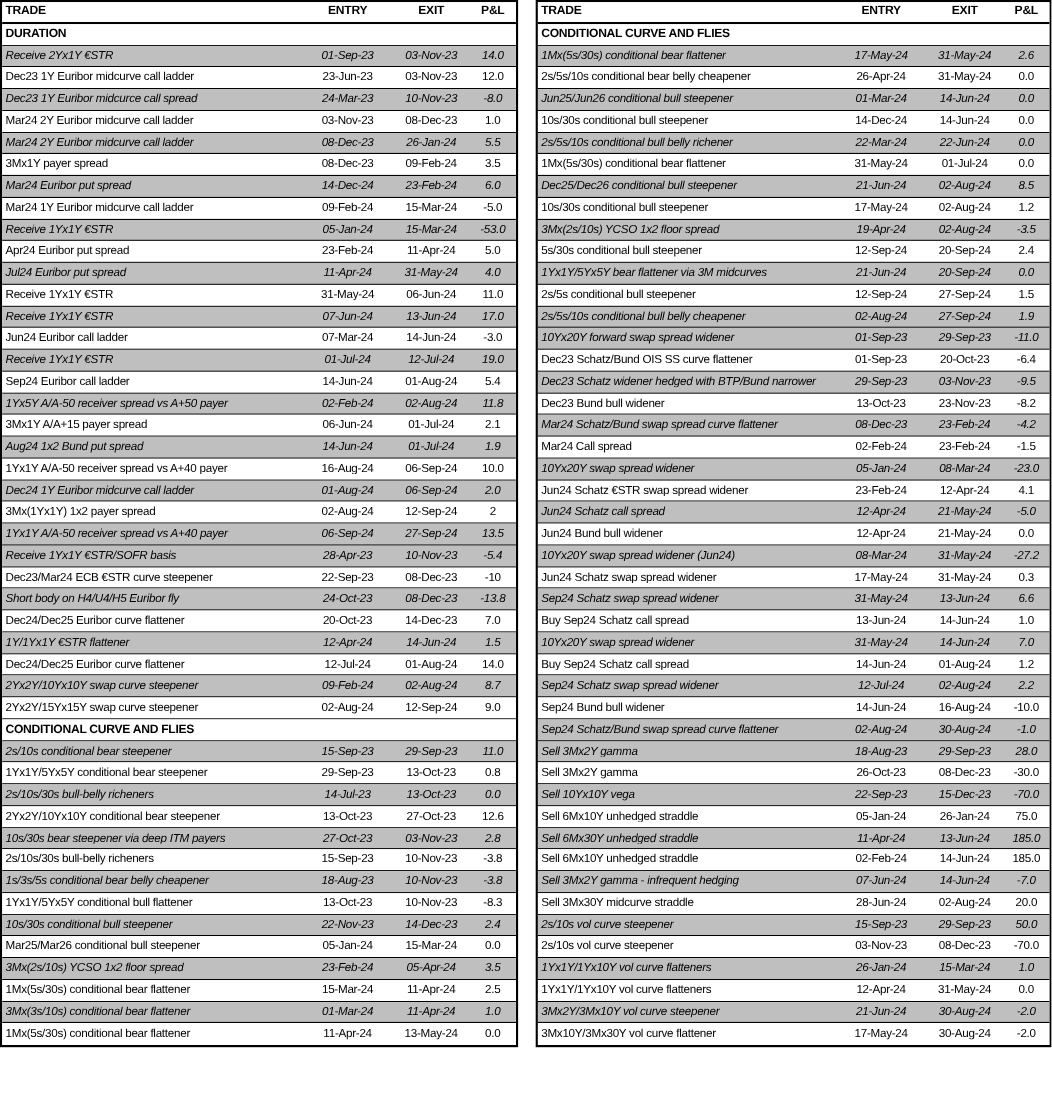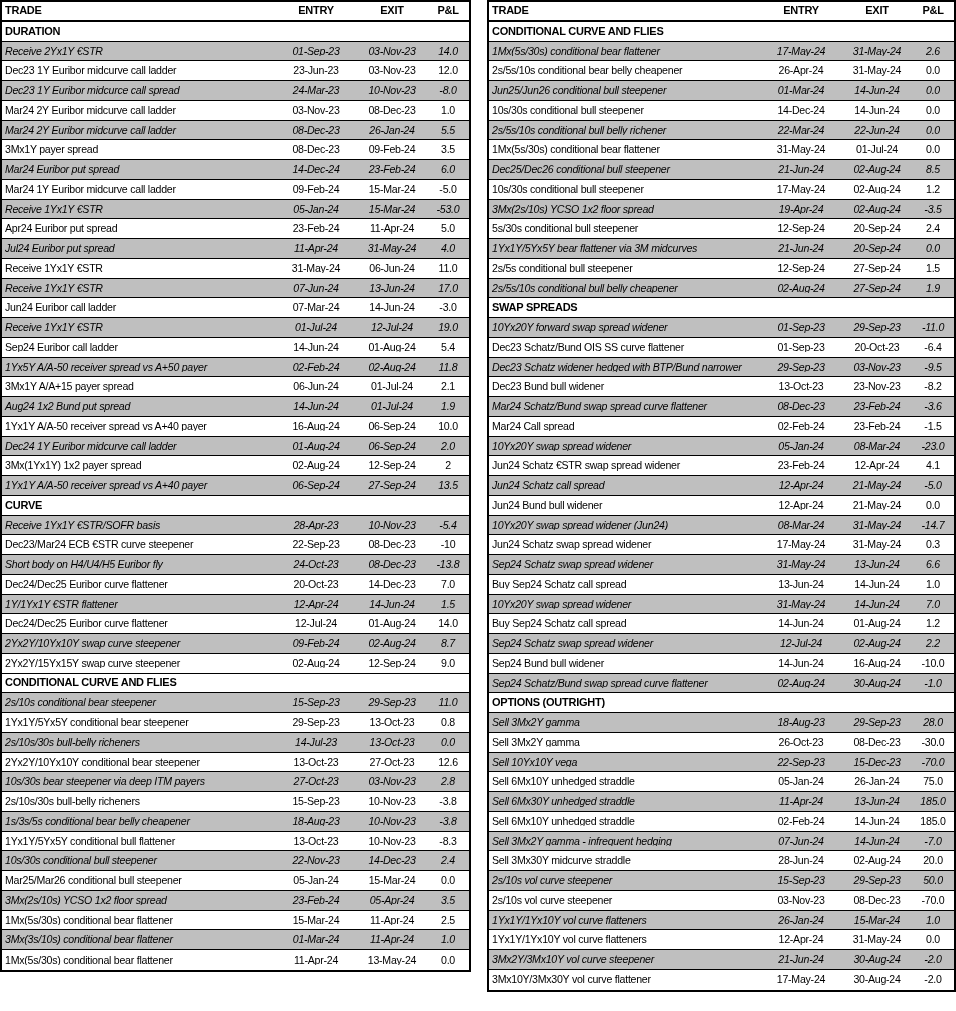--- a/index.html
+++ b/index.html
@@ -184,23 +184,20 @@
         <div class="c c-entry">02-Aug-24</div>
         <div class="c c-exit">12-Sep-24</div>
         <div class="c c-pnl">2</div>
       </div>
       <div class="row shaded">
         <div class="c c-trade">1Yx1Y A/A-50 receiver spread vs A+40 payer</div>
         <div class="c c-entry">06-Sep-24</div>
         <div class="c c-exit">27-Sep-24</div>
         <div class="c c-pnl">13.5</div>
       </div>
-      <div class="row sechead">
-        <div class="c c-trade">CURVE</div>
-      </div>
       <div class="row shaded">
         <div class="c c-trade">Receive 1Yx1Y €STR/SOFR basis</div>
         <div class="c c-entry">28-Apr-23</div>
         <div class="c c-exit">10-Nov-23</div>
         <div class="c c-pnl">-5.4</div>
       </div>
       <div class="row">
         <div class="c c-trade">Dec23/Mar24 ECB €STR curve steepener</div>
         <div class="c c-entry">22-Sep-23</div>
         <div class="c c-exit">08-Dec-23</div>
@@ -411,23 +408,20 @@
         <div class="c c-entry">12-Sep-24</div>
         <div class="c c-exit">27-Sep-24</div>
         <div class="c c-pnl">1.5</div>
       </div>
       <div class="row shaded">
         <div class="c c-trade">2s/5s/10s conditional bull belly cheapener</div>
         <div class="c c-entry">02-Aug-24</div>
         <div class="c c-exit">27-Sep-24</div>
         <div class="c c-pnl">1.9</div>
       </div>
-      <div class="row sechead">
-        <div class="c c-trade">SWAP SPREADS</div>
-      </div>
       <div class="row shaded">
         <div class="c c-trade">10Yx20Y forward swap spread widener</div>
         <div class="c c-entry">01-Sep-23</div>
         <div class="c c-exit">29-Sep-23</div>
         <div class="c c-pnl">-11.0</div>
       </div>
       <div class="row">
         <div class="c c-trade">Dec23 Schatz/Bund OIS SS curve flattener</div>
         <div class="c c-entry">01-Sep-23</div>
         <div class="c c-exit">20-Oct-23</div>
@@ -442,21 +436,21 @@
       <div class="row">
         <div class="c c-trade">Dec23 Bund bull widener</div>
         <div class="c c-entry">13-Oct-23</div>
         <div class="c c-exit">23-Nov-23</div>
         <div class="c c-pnl">-8.2</div>
       </div>
       <div class="row shaded">
         <div class="c c-trade">Mar24 Schatz/Bund swap spread curve flattener</div>
         <div class="c c-entry">08-Dec-23</div>
         <div class="c c-exit">23-Feb-24</div>
-        <div class="c c-pnl">-3.6</div>
+        <div class="c c-pnl">-4.2</div>
       </div>
       <div class="row">
         <div class="c c-trade">Mar24 Call spread</div>
         <div class="c c-entry">02-Feb-24</div>
         <div class="c c-exit">23-Feb-24</div>
         <div class="c c-pnl">-1.5</div>
       </div>
       <div class="row shaded">
         <div class="c c-trade">10Yx20Y swap spread widener</div>
         <div class="c c-entry">05-Jan-24</div>
@@ -478,21 +472,21 @@
       <div class="row">
         <div class="c c-trade">Jun24 Bund bull widener</div>
         <div class="c c-entry">12-Apr-24</div>
         <div class="c c-exit">21-May-24</div>
         <div class="c c-pnl">0.0</div>
       </div>
       <div class="row shaded">
         <div class="c c-trade">10Yx20Y swap spread widener (Jun24)</div>
         <div class="c c-entry">08-Mar-24</div>
         <div class="c c-exit">31-May-24</div>
-        <div class="c c-pnl">-14.7</div>
+        <div class="c c-pnl">-27.2</div>
       </div>
       <div class="row">
         <div class="c c-trade">Jun24 Schatz swap spread widener</div>
         <div class="c c-entry">17-May-24</div>
         <div class="c c-exit">31-May-24</div>
         <div class="c c-pnl">0.3</div>
       </div>
       <div class="row shaded">
         <div class="c c-trade">Sep24 Schatz swap spread widener</div>
         <div class="c c-entry">31-May-24</div>
@@ -528,23 +522,20 @@
         <div class="c c-entry">14-Jun-24</div>
         <div class="c c-exit">16-Aug-24</div>
         <div class="c c-pnl">-10.0</div>
       </div>
       <div class="row shaded">
         <div class="c c-trade">Sep24 Schatz/Bund swap spread curve flattener</div>
         <div class="c c-entry">02-Aug-24</div>
         <div class="c c-exit">30-Aug-24</div>
         <div class="c c-pnl">-1.0</div>
       </div>
-      <div class="row sechead">
-        <div class="c c-trade">OPTIONS (OUTRIGHT)</div>
-      </div>
       <div class="row shaded">
         <div class="c c-trade">Sell 3Mx2Y gamma</div>
         <div class="c c-entry">18-Aug-23</div>
         <div class="c c-exit">29-Sep-23</div>
         <div class="c c-pnl">28.0</div>
       </div>
       <div class="row">
         <div class="c c-trade">Sell 3Mx2Y gamma</div>
         <div class="c c-entry">26-Oct-23</div>
         <div class="c c-exit">08-Dec-23</div>

